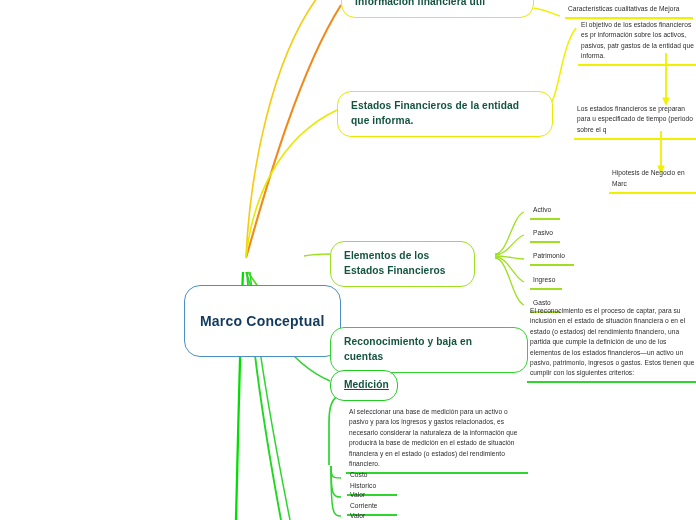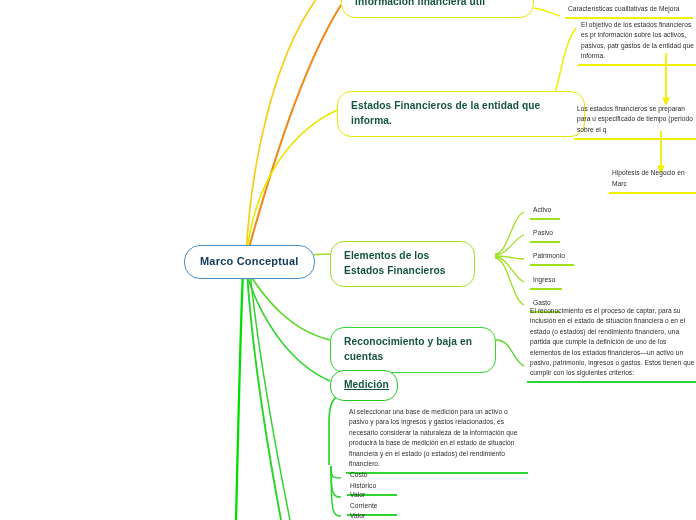--- a/index.html
+++ b/index.html
@@ -36,24 +36,25 @@
     padding: 7px 13px;
     font-weight: bold;
     font-size: 10.2px;
     line-height: 1.45;
     color: #14543f;
     letter-spacing: 0.1px;
   }
   .pill.root {
     border: 1.8px solid #4a90c4;
     color: #123a5c;
-    font-size: 11px;
+    font-size: 14px;
     border-radius: 16px;
-    padding: 8px 15px;
+    padding: 25px 15px;
     letter-spacing: 0.2px;
+    margin-top: 40px;
   }
   .pill.yellow   { border-color: #e8e800; }
   .pill.ygreen   { border-color: #9ee020; }
   .pill.green    { border-color: #2fd42f; }
   .pill.green2   { border-color: #22cc22; }
 
   
   .leaf {
     position: absolute;
     font-size: 6.6px;
@@ -120,21 +121,21 @@
   </div>
 
   <div class="node pill yellow" style="left:341px; top:-16px; width:193px; height:34px; align-items:flex-end;">
     <span>Información financiera útil</span>
   </div>
 
   <div class="leaf u-yellow" style="left:565px; top:4px; width:128px;">
     <span>Características cualitativas de Mejora</span>
   </div>
 
-  <div class="node pill yellow" style="left:337px; top:91px; width:248px;">
+  <div class="node pill yellow" style="left:337px; top:91px; width:216px;">
     <span>Estados Financieros de la entidad que informa.</span>
   </div>
 
   <div class="leaf u-yellow para" style="left:578px; top:20px; width:125px;">
     <span>El objetivo de los estados financieros es pr información sobre los activos, pasivos, patr gastos de la entidad que informa.</span>
   </div>
 
   <div class="leaf u-yellow para" style="left:574px; top:104px; width:126px;">
     <span>Los estados financieros se preparan para u especificado de tiempo (periodo sobre el q</span>
   </div>
@@ -156,21 +157,21 @@
   <div class="leaf u-ygreen" style="left:530px; top:251px; width:44px;">
     <span>Patrimonio</span>
   </div>
   <div class="leaf u-ygreen" style="left:530px; top:275px; width:32px;">
     <span>Ingreso</span>
   </div>
   <div class="leaf u-ygreen" style="left:530px; top:298px; width:30px;">
     <span>Gasto</span>
   </div>
 
-  <div class="node pill green" style="left:330px; top:327px; width:166px;">
+  <div class="node pill green" style="left:330px; top:327px; width:198px;">
     <span>Reconocimiento y baja en cuentas</span>
   </div>
 
   <div class="leaf u-green para" style="left:527px; top:306px; width:172px;">
     <span>El reconocimiento es el proceso de captar, para su inclusión en el estado de situación financiera o en el estado (o estados) del rendimiento financiero, una partida que cumple la definición de uno de los elementos de los estados financieros—un activo un pasivo, patrimonio, ingresos o gastos. Estos tienen que cumplir con los siguientes criterios:</span>
   </div>
 
   <div class="node pill green2" style="left:330px; top:370px; width:68px;text-decoration:underline;">
     <span>Medición</span>
   </div>

